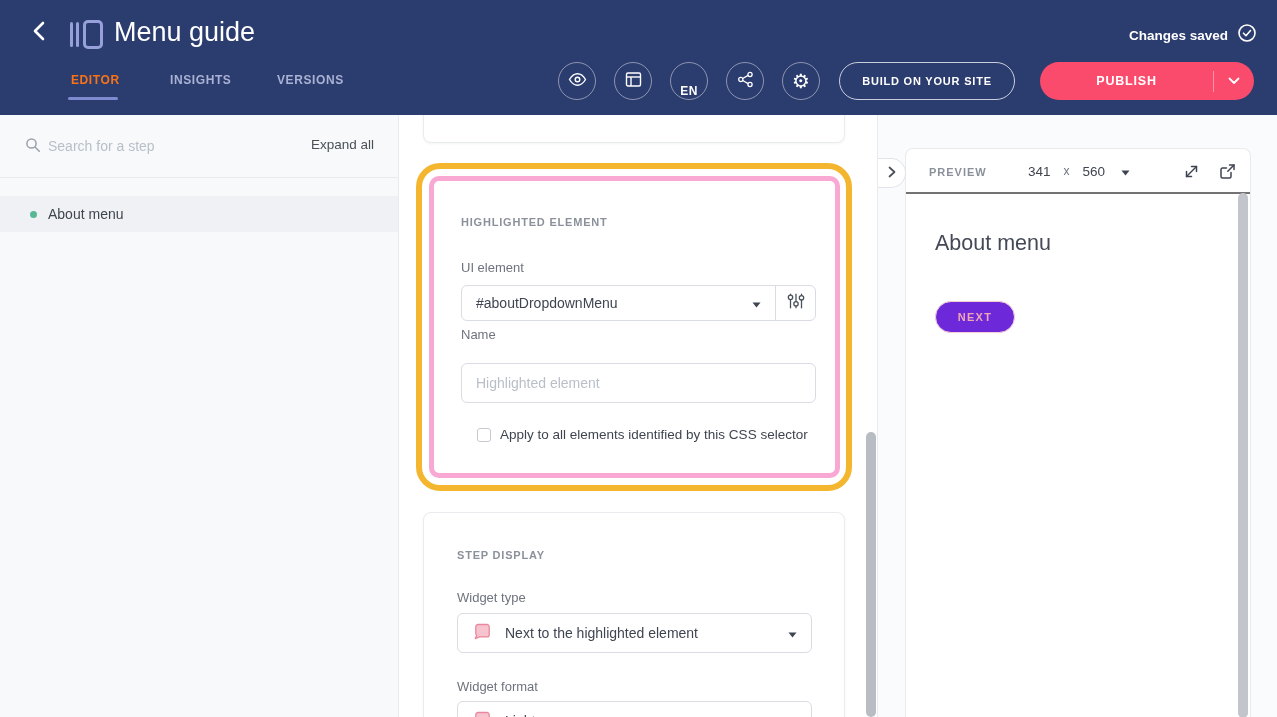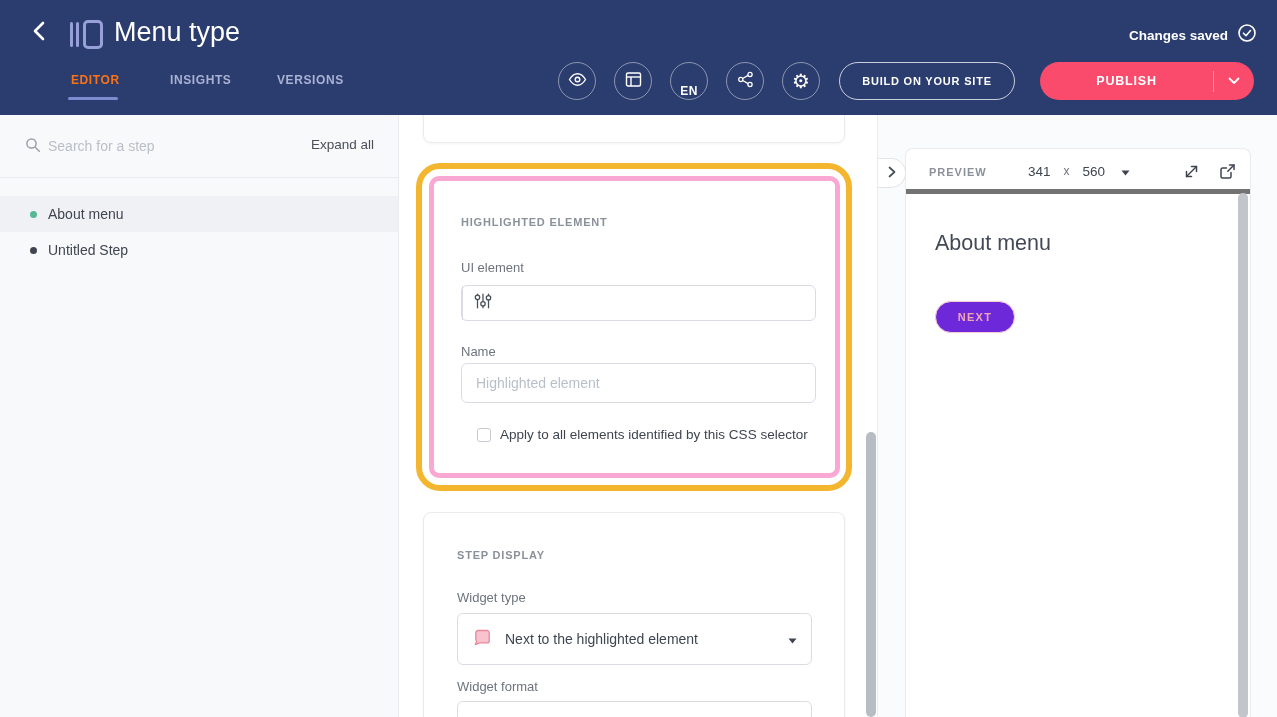--- a/index.html
+++ b/index.html
@@ -59,31 +59,31 @@
   .select-box .val { font-size:14px; color:#3f4550; flex:1; }
   .select-caret { color:#3f4550; }
   .sliders-btn { width:40px; border-left:1px solid #d9dce2; display:flex; align-items:center; justify-content:center; cursor:pointer; color:#4a5059; }
   .text-input { position:absolute; left:27px; top:182px; width:355px; height:40px; border:1px solid #d9dce2; border-radius:6px; padding:0 14px; font-family:"Liberation Sans",sans-serif; font-size:14px; color:#3f4550; outline:none; background:#fff; }
   .text-input::placeholder { color:#b9bfc8; }
   .checkbox-row { position:absolute; left:27px; top:246px; display:flex; align-items:center; cursor:pointer;margin-left:16px; }
   .checkbox-box { width:14px; height:14px; border:1.5px solid #c6cad1; border-radius:3px; background:#fff; }
   .checkbox-label { margin-left:9px; font-size:13.5px; color:#3f4550; }
 
   .card-step { left:24px; top:397px; width:422px; height:330px; }
-  .dropdown { position:absolute; left:33px; width:355px; height:52px; border:1px solid #d9dce2; border-radius:6px; display:flex; align-items:center; padding:0 14px; cursor:pointer; background:#fff; }
+  .dropdown { position:absolute; left:33px; width:355px; height:40px; border:1px solid #d9dce2; border-radius:6px; display:flex; align-items:center; padding:0 14px; cursor:pointer; background:#fff; }
   .dropdown .val { flex:1; font-size:14px; color:#3f4550; margin-left:12px; }
   .dd-widget-type { top:100px; }
   .dd-widget-format { top:188px; }
 
   .main-scroll-thumb { position:absolute; left:467px; top:317px; width:10px; height:285px; background:#b8bcc3; border-radius:5px; cursor:pointer; }
 
   
   .right-bg { position:absolute; left:879px; top:115px; width:398px; height:602px; background:#fafbfc; }
   .preview-panel { position:absolute; left:905px; top:148px; width:346px; height:569px; background:#fff; border:1px solid #e9ebee; border-bottom:none; border-radius:8px 8px 0 0; }
-  .preview-header { position:absolute; left:0; top:0; width:100%; height:45px; border-bottom:5px solid #737373; }
+  .preview-header { position:absolute; left:0; top:0; width:100%; height:45px; border-bottom:2px solid #737373; }
   .preview-title { position:absolute; left:23px; top:17px; font-size:11px; font-weight:600; letter-spacing:1px; color:#8b919a; }
   .preview-size { position:absolute; left:122px; top:13px; display:flex; align-items:center; gap:13px; cursor:pointer; }
   .preview-size .num { font-size:13.5px; color:#3f4550; }
   .preview-size .sep { font-size:12px; color:#6e737e; }
   .preview-size .caret { color:#3f4550; margin-left:3px; }
   .pv-icon { position:absolute; top:13px; width:19px; height:19px; color:#3f4550; cursor:pointer; }
   .pv-expand { left:276px; } .pv-external { left:312px; }
   .preview-content-title { position:absolute; left:29px; top:82px; font-size:21.5px; color:#434955; }
   .next-btn { position:absolute; left:29px; top:152px; width:80px; height:32px; border:1px solid #f6ccd5; border-radius:16px; background:#6d28d9; color:#f0a6b5; font-size:11px; font-weight:bold; letter-spacing:1.3px; display:flex; align-items:center; justify-content:center; cursor:pointer; }
   .preview-scroll-thumb { position:absolute; left:332px; top:44px; width:10px; height:525px; background:#c2c5cb; border-radius:5px; cursor:pointer; }
@@ -101,21 +101,21 @@
         <svg width="14" height="20" viewBox="0 0 14 20">
             <polyline points="11,2 3,10 11,18" fill="none" stroke="#fff" stroke-width="2.6" stroke-linecap="round" stroke-linejoin="round"></polyline>
           </svg>
       </span>
     </div>
     <div class="logo-icon">
       <div class="logo-bar" style="left:0;"></div>
       <div class="logo-bar" style="left:6px;"></div>
       <div class="logo-rect"></div>
     </div>
-    <div class="app-title">Menu type</div>
+    <div class="app-title">Menu guide</div>
 
     <div class="status-saved">
       <span class="txt">Changes saved</span>
       <span>
         <svg width="20" height="20" viewBox="0 0 20 20">
             <circle cx="10" cy="10" r="8" fill="none" stroke="#fff" stroke-width="1.6"></circle>
             <polyline points="6.5,10.2 9,12.7 13.5,7.5" fill="none" stroke="#fff" stroke-width="1.6" stroke-linecap="round" stroke-linejoin="round"></polyline>
           </svg>
       </span>
     </div>
@@ -184,51 +184,55 @@
       </span>
       <input class="search-input" type="text" placeholder="Search for a step" style="">
       <span class="expand-all">Expand all</span>
     </div>
     <div class="sidebar-divider"></div>
 
     <div class="step-row selected" style="top:81px;">
       <span class="step-dot" style="background:#57b894;"></span>
       <span class="step-label">About menu</span>
     </div>
-    <div class="step-row" style="top:117px;">
-      <span class="step-dot" style="background:#40454f;"></span>
-      <span class="step-label">Untitled Step</span>
-    </div>
   </div>
 
   <div class="main-panel">
 
     <div class="card card-top-partial"></div>
 
     <div class="highlight-ring"></div>
     <div class="hl-card">
       <div class="section-title" style="left:27px; top:35px;">HIGHLIGHTED ELEMENT</div>
 
       <div class="field-label" style="left:27px; top:79px;">UI element</div>
       <div class="select-group">
+        <div class="select-box">
+          <span class="val">#aboutDropdownMenu</span>
+          <span class="select-caret">
+            <svg width="9" height="6" viewBox="0 0 9 6">
+                <path d="M0.5 0.5 L8.5 0.5 L4.5 5.5 Z" fill="#3f4550"></path>
+              </svg>
+          </span>
+        </div>
         <div class="sliders-btn">
           <span>
             <svg width="22" height="22" viewBox="0 0 24 24">
                 <line x1="6" y1="4" x2="6" y2="20" stroke="#4a5059" stroke-width="1.4"></line>
                 <line x1="12" y1="4" x2="12" y2="20" stroke="#4a5059" stroke-width="1.4"></line>
                 <line x1="18" y1="4" x2="18" y2="20" stroke="#4a5059" stroke-width="1.4"></line>
                 <circle cx="6" cy="8" r="2.4" fill="#fff" stroke="#4a5059" stroke-width="1.4"></circle>
                 <circle cx="12" cy="15" r="2.4" fill="#fff" stroke="#4a5059" stroke-width="1.4"></circle>
                 <circle cx="18" cy="8.5" r="2.4" fill="#fff" stroke="#4a5059" stroke-width="1.4"></circle>
               </svg>
           </span>
         </div>
       </div>
 
-      <div class="field-label" style="left:27px; top:163px;">Name</div>
+      <div class="field-label" style="left:27px; top:146px;">Name</div>
       <input class="text-input" type="text" placeholder="Highlighted element" style="">
 
       <div class="checkbox-row">
         <span class="checkbox-box"></span>
         <span class="checkbox-label">Apply to all elements identified by this CSS selector</span>
       </div>
     </div>
 
     <div class="card card-step">
       <div class="section-title" style="left:33px; top:36px;">STEP DISPLAY</div>

